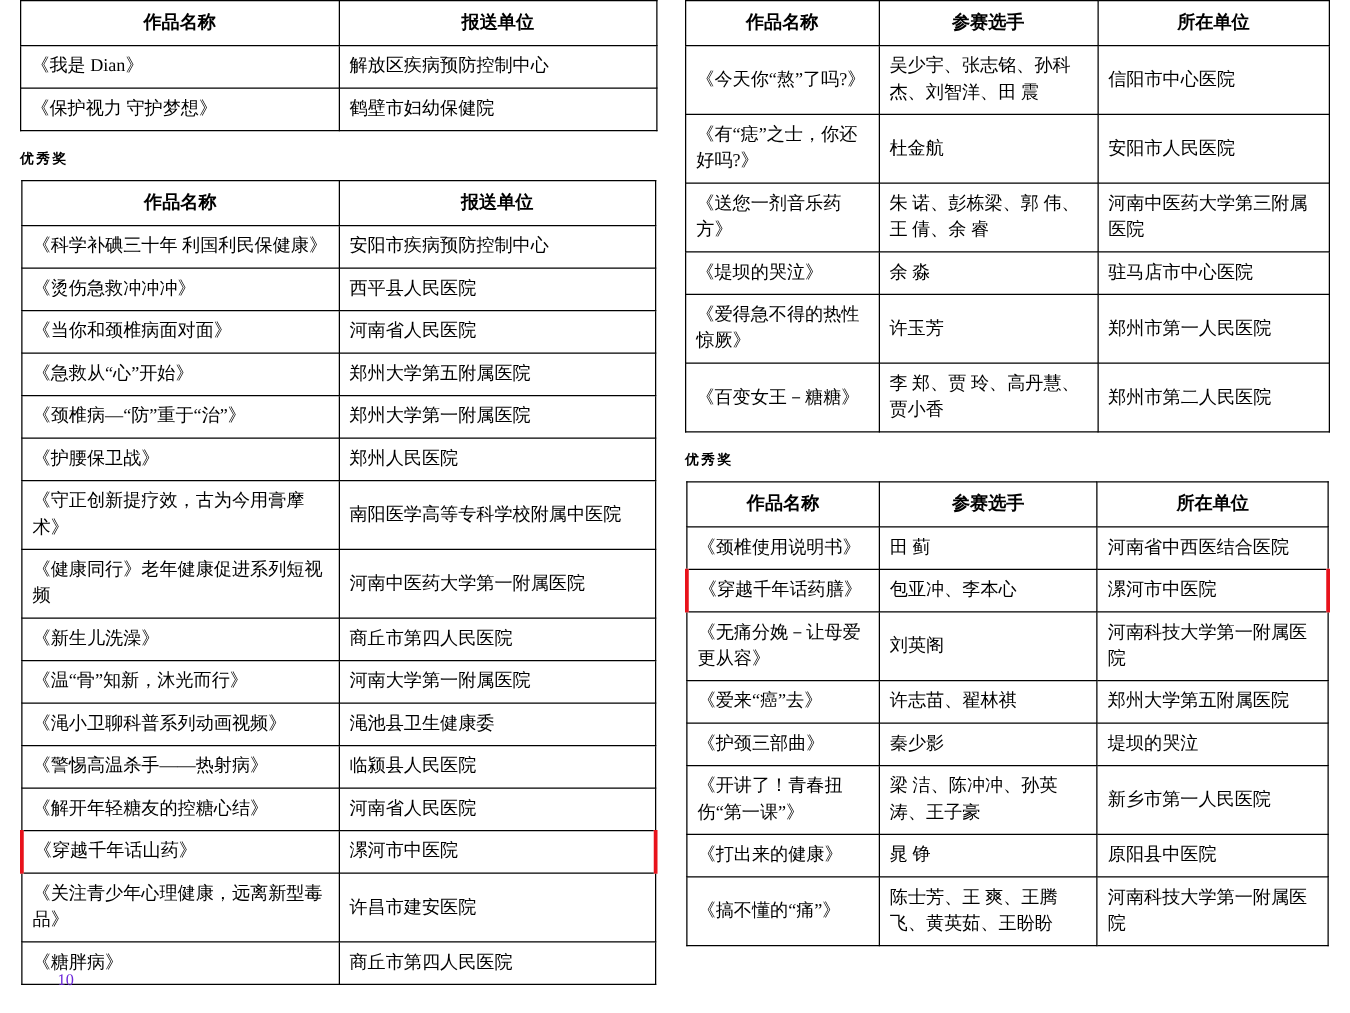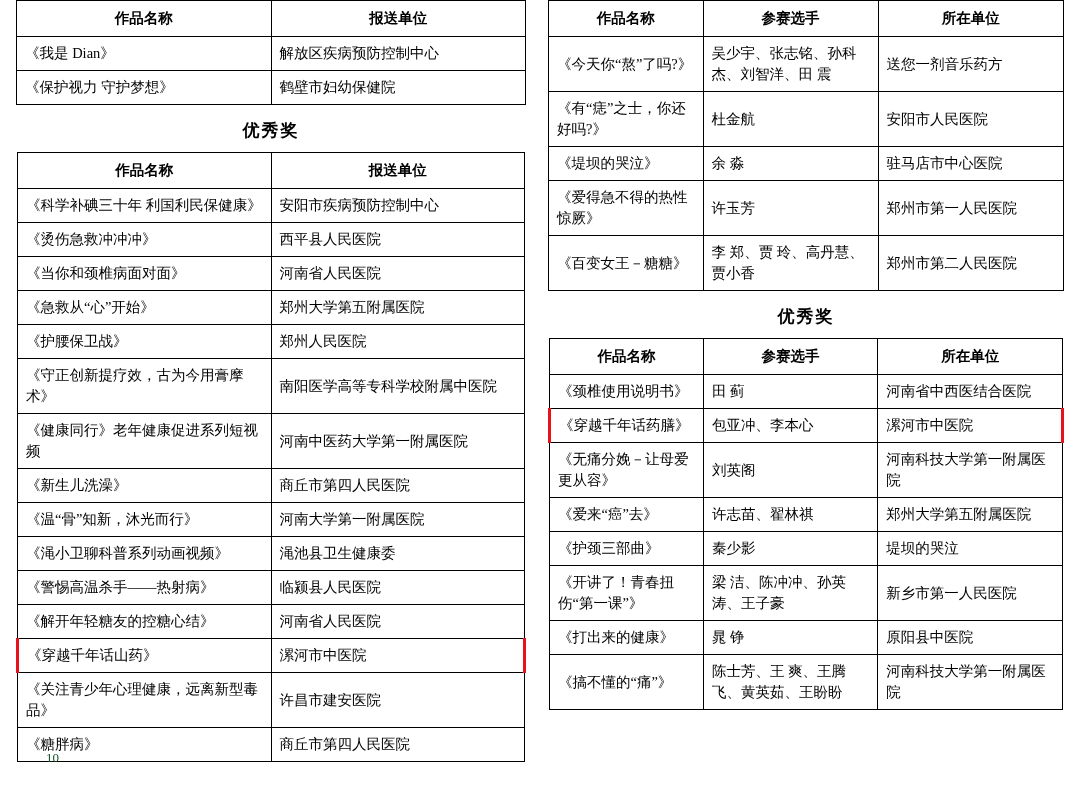--- a/index.html
+++ b/index.html
@@ -48,42 +48,41 @@
     font-weight: normal;
     text-align: left;
   }
   table.doc th {
     text-align: center;
     font-weight: bold;
     font-size: 14.5px;
     padding: 7px 6px;
   }
   .section-title {
-    text-align: center;
     font-weight: bold;
-    font-size: 17px;
+    font-size: 11px;
     margin: 14px 0 10px 0;
     letter-spacing: 2px;
   }
   .highlight-row td {
     border-top: 3px solid #e8121b;
     border-bottom: 3px solid #e8121b;
   }
   .highlight-row td:first-child {
     border-left: 3px solid #e8121b;
   }
   .highlight-row td:last-child {
     border-right: 3px solid #e8121b;
   }
   .page-num {
     position: absolute;
     left: 30px;
     bottom: -4px;
     font-size: 13px;
-    color: #14532d;
+    color: #6d28d9;
   }
   .t2 col.c1 { width: 50%; }
   .t2 col.c2 { width: 50%; }
   .t3 col.c1 { width: 30%; }
   .t3 col.c2 { width: 34%; }
   .t3 col.c3 { width: 36%; }
 </style>
 </head>
 <body>
 
@@ -138,20 +137,24 @@
         </tr>
         <tr>
           <td>《当你和颈椎病面对面》</td>
           <td>河南省人民医院</td>
         </tr>
         <tr>
           <td>《急救从“心”开始》</td>
           <td>郑州大学第五附属医院</td>
         </tr>
         <tr>
+          <td>《颈椎病—“防”重于“治”》</td>
+          <td>郑州大学第一附属医院</td>
+        </tr>
+        <tr>
           <td>《护腰保卫战》</td>
           <td>郑州人民医院</td>
         </tr>
         <tr>
           <td>《守正创新提疗效，古为今用膏摩术》</td>
           <td>南阳医学高等专科学校附属中医院</td>
         </tr>
         <tr>
           <td>《健康同行》老年健康促进系列短视频</td>
           <td>河南中医药大学第一附属医院</td>
@@ -206,26 +209,31 @@
         <tr>
           <th>作品名称</th>
           <th>参赛选手</th>
           <th>所在单位</th>
         </tr>
       </thead>
       <tbody>
         <tr>
           <td>《今天你“熬”了吗?》</td>
           <td>吴少宇、张志铭、孙科杰、刘智洋、田  震</td>
-          <td>送您一剂音乐药方</td>
+          <td>信阳市中心医院</td>
         </tr>
         <tr>
           <td>《有“痣”之士，你还好吗?》</td>
           <td>杜金航</td>
           <td>安阳市人民医院</td>
+        </tr>
+        <tr>
+          <td>《送您一剂音乐药方》</td>
+          <td>朱  诺、彭栋梁、郭  伟、王  倩、余  睿</td>
+          <td>河南中医药大学第三附属医院</td>
         </tr>
         <tr>
           <td>《堤坝的哭泣》</td>
           <td>余  淼</td>
           <td>驻马店市中心医院</td>
         </tr>
         <tr>
           <td>《爱得急不得的热性惊厥》</td>
           <td>许玉芳</td>
           <td>郑州市第一人民医院</td>

